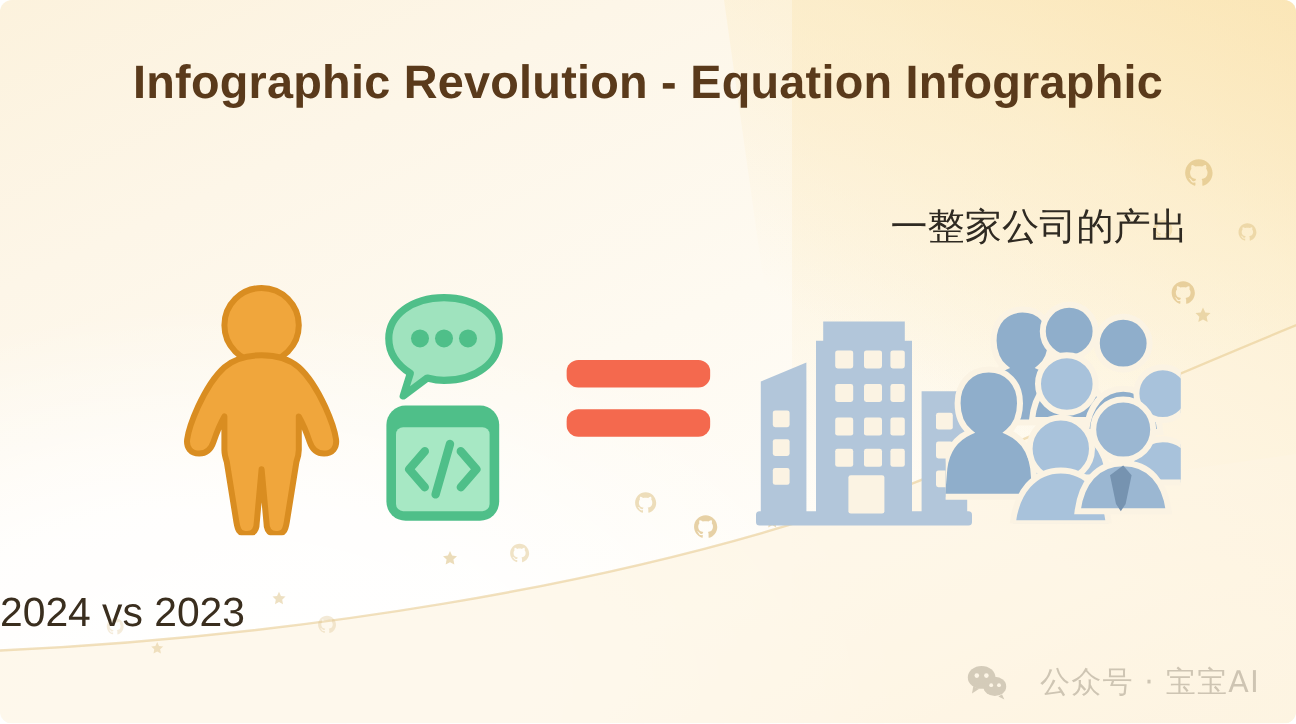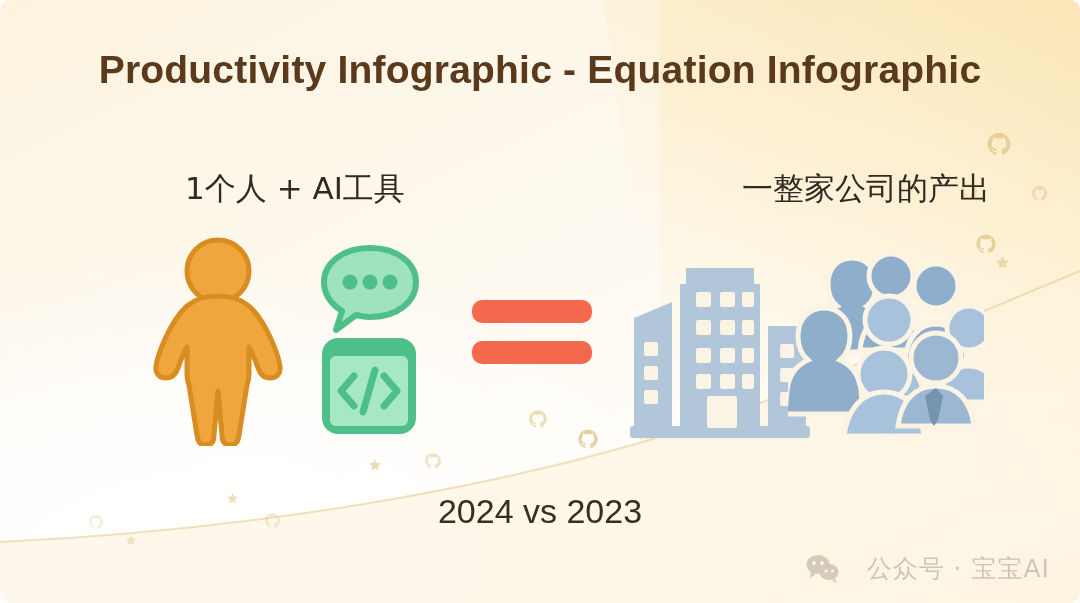--- a/index.html
+++ b/index.html
@@ -94,21 +94,20 @@
   .code-icon     { position: absolute; left: 318px; top: 334px; width: 102px; height: 104px; }
   .equals-icon   { position: absolute; left: 472px; top: 296px; width: 120px; height: 72px; }
   .building-icon { position: absolute; left: 628px; top: 256px; width: 184px; height: 184px; }
   .crowd-icon    { position: absolute; left: 788px; top: 246px; width: 196px; height: 190px; }
 
   
   .footnote {
     position: absolute;
     top: 492px;
     left: 0; right: 0;
-    text-align: center;
     font-size: 34px;
     color: #3a2e1e;
     font-family: "Liberation Sans", "DejaVu Sans", sans-serif;
   }
 
   .watermark {
     position: absolute;
     right: 30px;
     bottom: 18px;
     display: flex;
@@ -180,23 +179,22 @@
     <path fill="#d9bb78" d="M12 2l3 6.5 7 .9-5.1 4.8 1.3 7L12 17.9 5.8 21.2l1.3-7L2 9.4l7-.9z"></path>
   </svg>
   <svg class="deco" style="left:355px; top:464px; width:13px; height:13px; opacity:0.0;" viewBox="0 0 24 24">
     <path fill="#d9bb78" d="M12 2l3 6.5 7 .9-5.1 4.8 1.3 7L12 17.9 5.8 21.2l1.3-7L2 9.4l7-.9z"></path>
   </svg>
   <svg class="deco" style="left:637px; top:428px; width:13px; height:13px; opacity:0.5;" viewBox="0 0 24 24">
     <path fill="#d9bb78" d="M12 2l3 6.5 7 .9-5.1 4.8 1.3 7L12 17.9 5.8 21.2l1.3-7L2 9.4l7-.9z"></path>
   </svg>
   <svg class="deco" style="left:297px"></svg>
 
-  <div class="title">Productivity Infographic - Equation Infographic</div>
-
-  <div class="label-left">1个人 + AI工具</div>
+  <div class="title">Infographic Revolution - Equation Infographic</div>
+
 
   <div class="label-right">一整家公司的产出</div>
 
   <svg class="person-icon" viewBox="0 0 132 212">
     <g fill="#F0A63C" stroke="#D98D21" stroke-width="5" stroke-linejoin="round" stroke-linecap="round">
       <circle cx="66" cy="37" r="31"></circle>
       <path d="M66 62
                c -14 0 -24 4 -31 10
                c -9 8 -16 20 -22 33
                c -5 11 -8 20 -9 27

